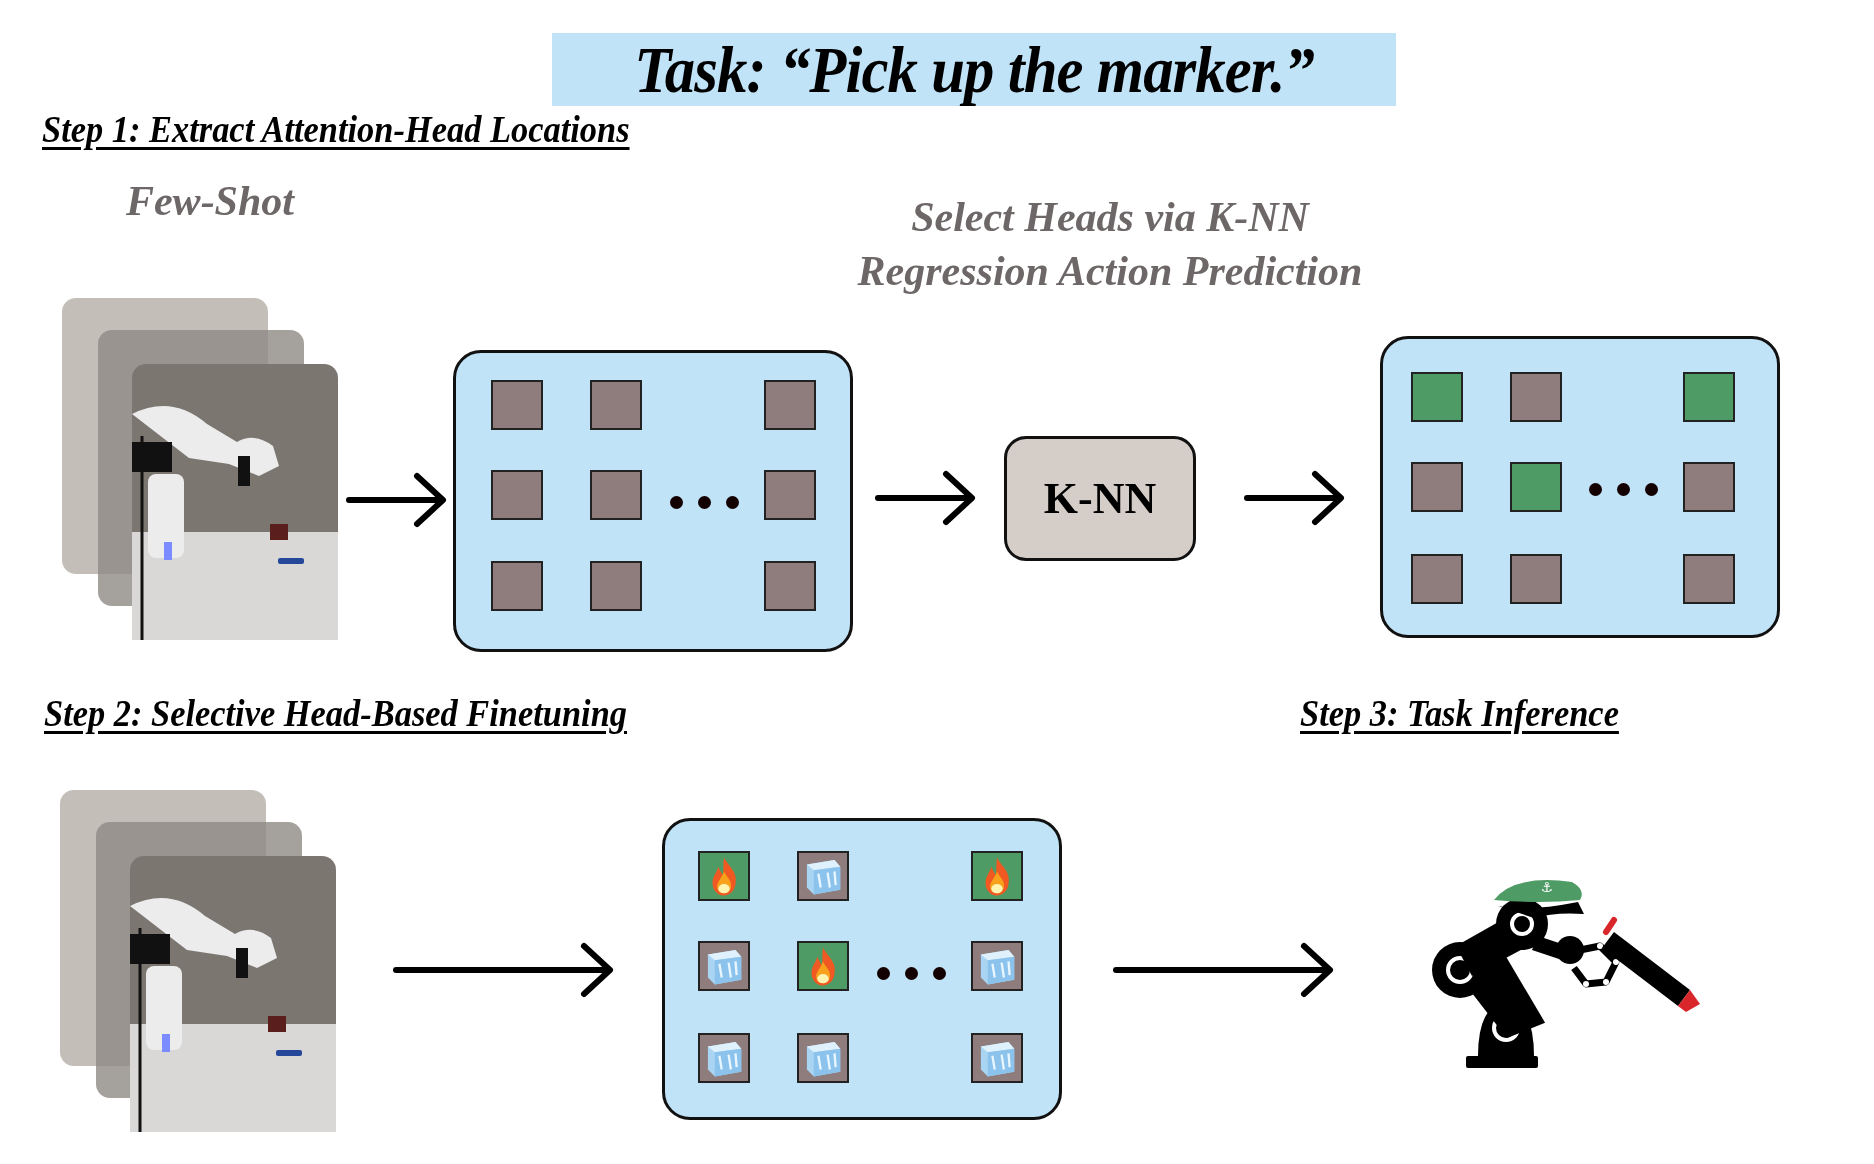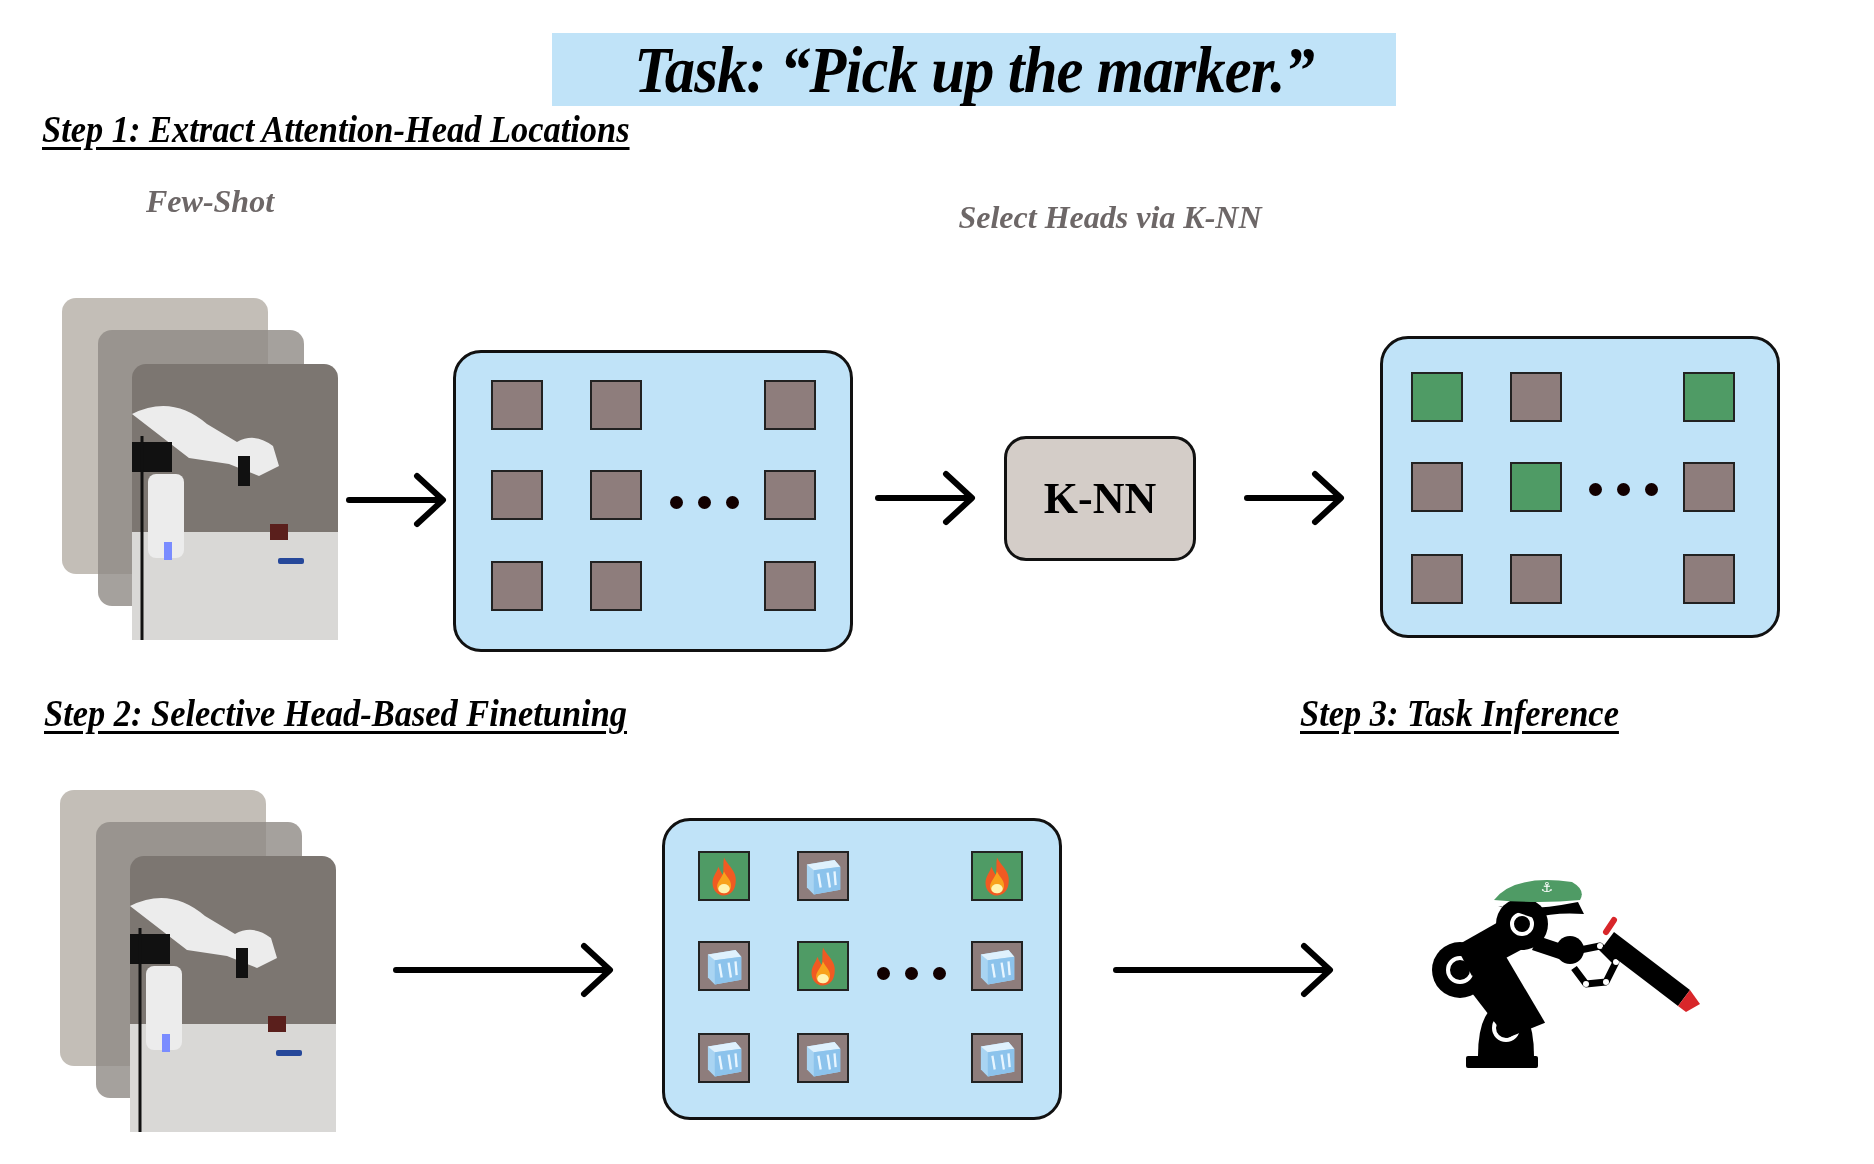--- a/index.html
+++ b/index.html
@@ -6,21 +6,21 @@
   body { width: 1874px; height: 1164px; position: relative; overflow: hidden;
          font-family: "Liberation Serif", serif; }
   .abs { position: absolute; }
   .title-box { left: 552px; top: 33px; width: 844px; height: 73px; background: #c0e3f8; }
   .title-text { left: 552px; top: 33px; width: 844px; height: 73px; text-align: center;
                 font-size: 66px; font-weight: bold; font-style: italic; line-height: 73px; color: #000;
                 letter-spacing: -1px; transform: scaleX(0.92); }
   .step { font-size: 37px; font-weight: bold; font-style: italic; text-decoration: underline;
           text-decoration-thickness: 3px; text-underline-offset: 5px; color: #000;
           white-space: nowrap; transform-origin: left top; transform: scaleX(0.93); }
-  .caption { font-size: 32px; font-weight: bold; font-style: italic; color: #6d6767;
+  .caption { font-size: 42px; font-weight: bold; font-style: italic; color: #6d6767;
              text-align: center; line-height: 54px; white-space: nowrap; }
   .grid-box { background: #c0e3f8; border: 3px solid #111; border-radius: 28px; box-sizing: border-box; }
   .head { position: absolute; width: 52px; height: 50px; border: 2px solid #222; box-sizing: border-box; }
   .head.gray { background: #8e7d7c; }
   .head.green { background: #4f9b65; }
   .dots { position: absolute; display: flex; gap: 15px; }
   .dots span { width: 13px; height: 13px; border-radius: 50%; background: #120000; display: block; }
   .knn { left: 1004px; top: 436px; width: 192px; height: 125px; background: #d4cdc8; border: 3px solid #111;
          border-radius: 22px; box-sizing: border-box; display: flex; align-items: center; justify-content: center;
          font-size: 44px; font-weight: bold; color: #000; }
@@ -34,20 +34,21 @@
 
 <div class="abs step" style="left:42px; top:108px;">Step 1: Extract Attention-Head Locations</div>
 <div class="abs step" style="left:44px; top:692px;">Step 2: Selective Head-Based Finetuning</div>
 <div class="abs step" style="left:1300px; top:692px;">Step 3: Task Inference</div>
 
 <div class="abs caption" style="left:40px; top:174px; width:340px;">
   <div>Few-Shot</div>
 </div>
 <div class="abs caption" style="left:800px; top:190px; width:620px;">
   <div>Select Heads via K-NN</div>
+  <div>Regression Action Prediction</div>
 </div>
 
 <div class="abs" style="left:60px; top:296px; width:290px; height:350px;">
   <svg class="icon-svg" viewBox="0 0 290 350">
     <rect x="2" y="2" width="206" height="276" rx="14" fill="#b9b3aa" opacity="0.85"></rect>
     <rect x="38" y="34" width="206" height="276" rx="14" fill="#8f8a85" opacity="0.8"></rect>
     <rect x="72" y="68" width="206" height="276" rx="14" fill="#7c7671"></rect>
     <rect x="72" y="236" width="206" height="108" rx="0" fill="#d9d8d6"></rect>
     <rect x="72" y="330" width="206" height="14" rx="6" fill="#d9d8d6"></rect>
     <path d="M72 118 q40 -20 75 10 l30 18 q18 -10 36 4 l6 20 l-20 10 l-30 -12 l-40 -6 z" fill="#ececec"></path>

